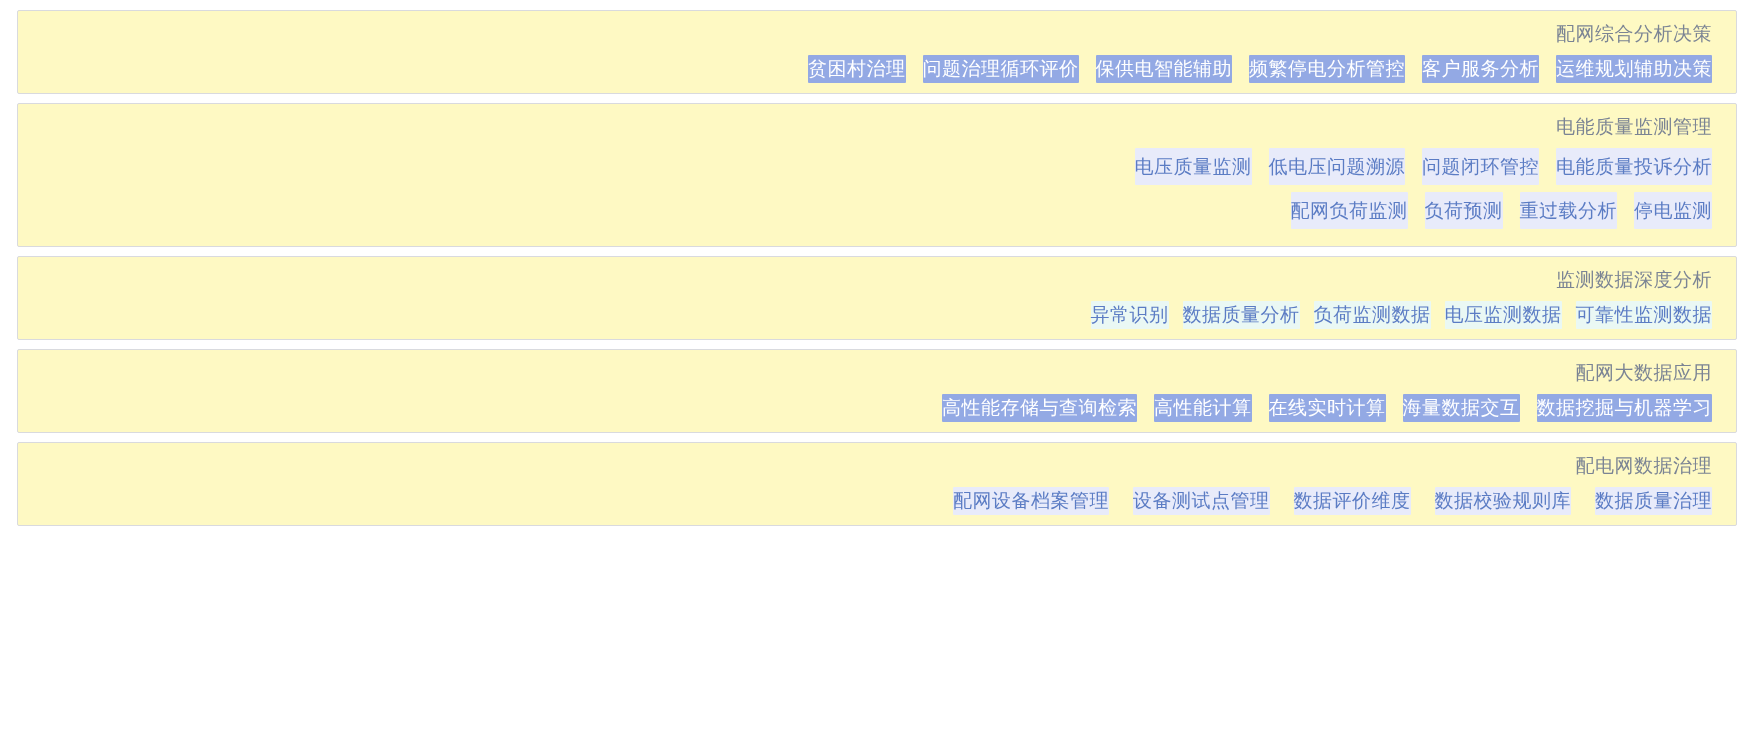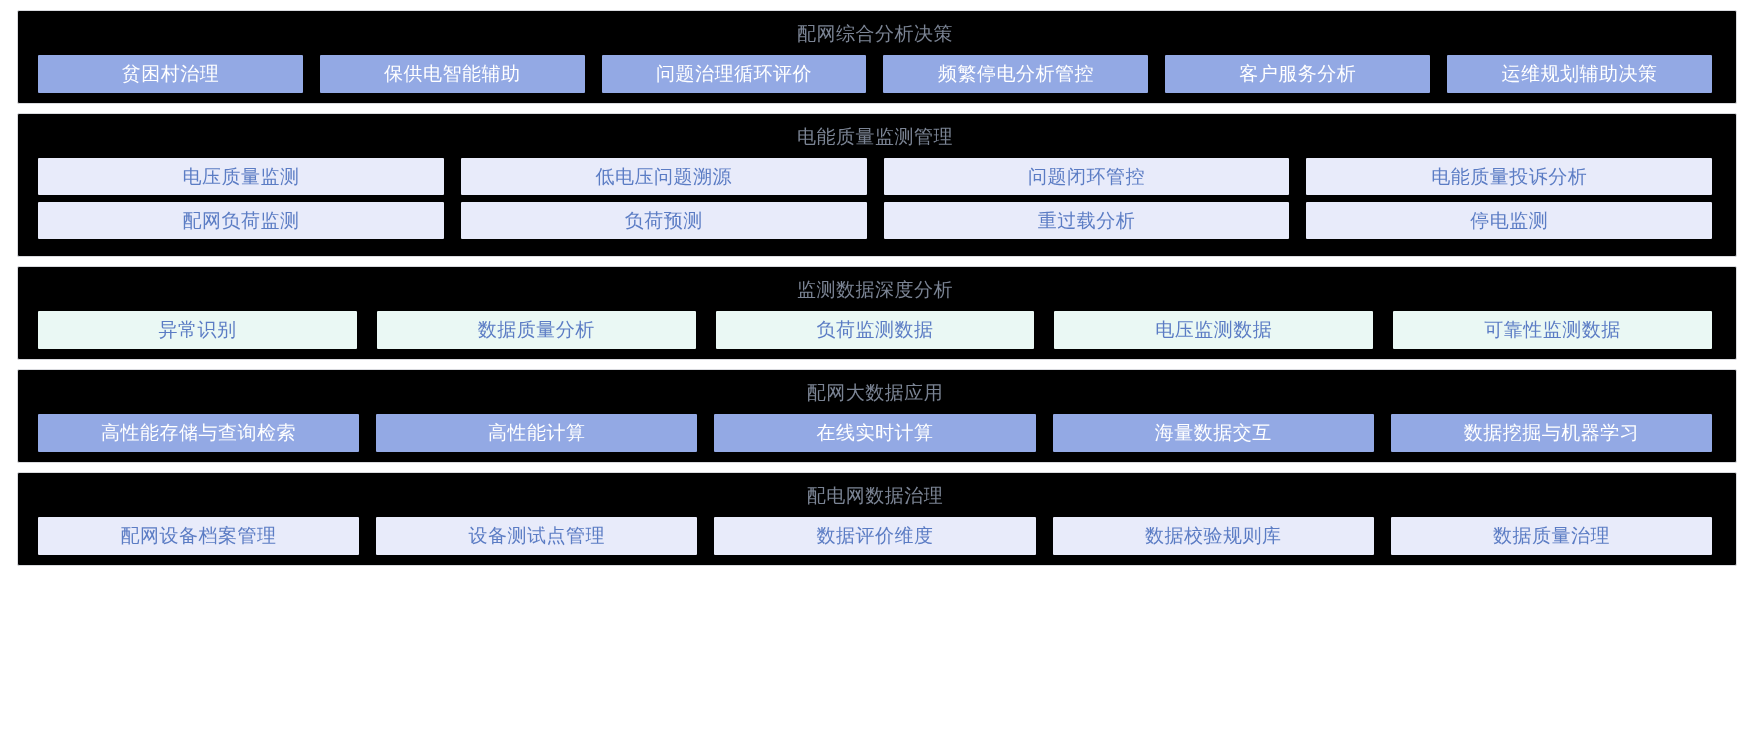--- a/index.html
+++ b/index.html
@@ -18,25 +18,26 @@
     height: 751px;
     box-sizing: border-box;
     padding: 10px 17px 9px 17px;
     display: flex;
     flex-direction: column;
     gap: 9px;
   }
   .section {
     box-sizing: border-box;
     border: 1px solid #d9dade;
-    background: #000000;
+    background: #fef9c3;
     border-radius: 2px;
     padding: 8px 24px 10px 20px;
     display: flex;
     flex-direction: column;
+    align-items: flex-end;
   }
   .section-title {
     text-align: center;
     color: #7b8494;
     font-size: 19px;
     line-height: 30px;
     letter-spacing: 0.5px;
     font-weight: 400;
     margin-bottom: 6px;
     white-space: nowrap;
@@ -44,21 +45,21 @@
   .row {
     display: flex;
     gap: 17px;
     margin-bottom: 8px;
   }
   .row:last-child {
     margin-bottom: 0;
   }
   .tile {
     flex: 1 1 0;
-    height: 38px;
+    height: 28px;
     display: flex;
     align-items: center;
     justify-content: center;
     font-size: 19px;
     letter-spacing: 0.5px;
     white-space: nowrap;
     border-radius: 1px;
     box-sizing: border-box;
   }
   
@@ -72,35 +73,35 @@
   }
   .tile.pale-mint {
     background: #eaf8f4;
     color: #5b7cc4;
   }
 
   
   .section--decision .row { gap: 17px; }
   .section--quality .tile { height: 37px; }
   .section--quality .row { gap: 17px; margin-bottom: 7px; }
-  .section--depth .row { gap: 20px; }
+  .section--depth .row { gap: 14px; }
   .section--bigdata .row { }
-  .section--governance .row { gap: 17px; }
+  .section--governance .row { gap: 24px; }
 </style>
 </head>
 <body>
 
 <div class="architecture">
 
   <div class="section section--decision">
     <div class="section-title">配网综合分析决策</div>
     <div class="row">
       <div class="tile solid-blue">贫困村治理</div>
+      <div class="tile solid-blue">问题治理循环评价</div>
       <div class="tile solid-blue">保供电智能辅助</div>
-      <div class="tile solid-blue">问题治理循环评价</div>
       <div class="tile solid-blue">频繁停电分析管控</div>
       <div class="tile solid-blue">客户服务分析</div>
       <div class="tile solid-blue">运维规划辅助决策</div>
     </div>
   </div>
 
   <div class="section section--quality">
     <div class="section-title">电能质量监测管理</div>
     <div class="row">
       <div class="tile pale-blue">电压质量监测</div>

